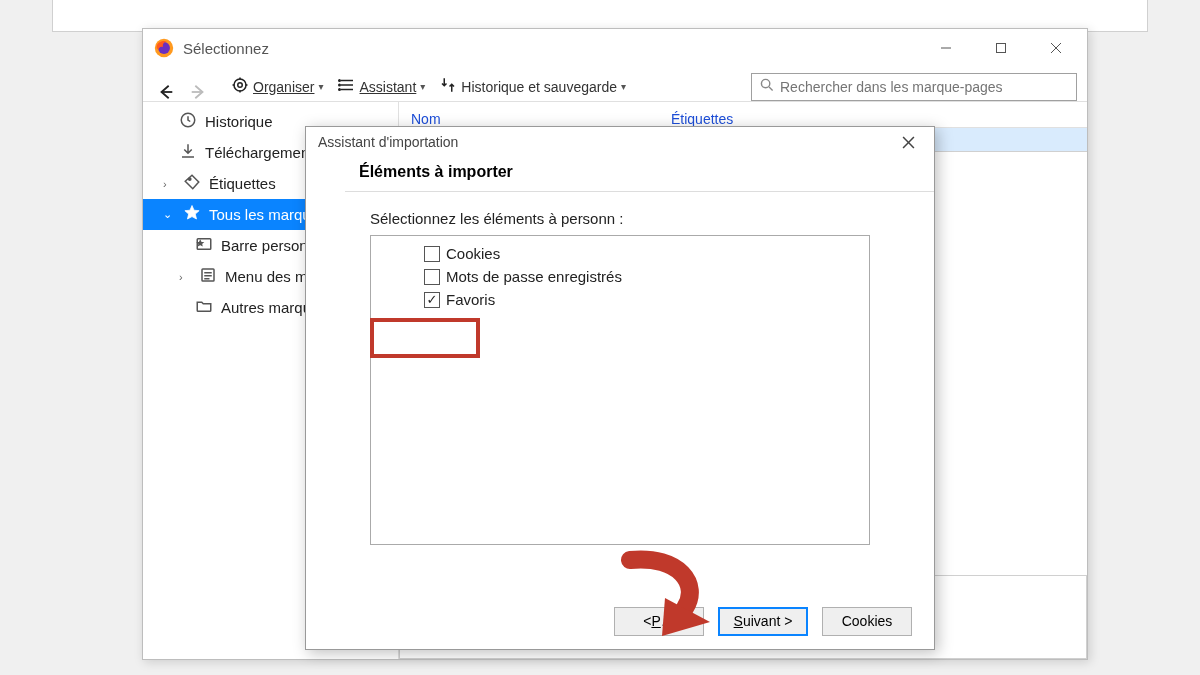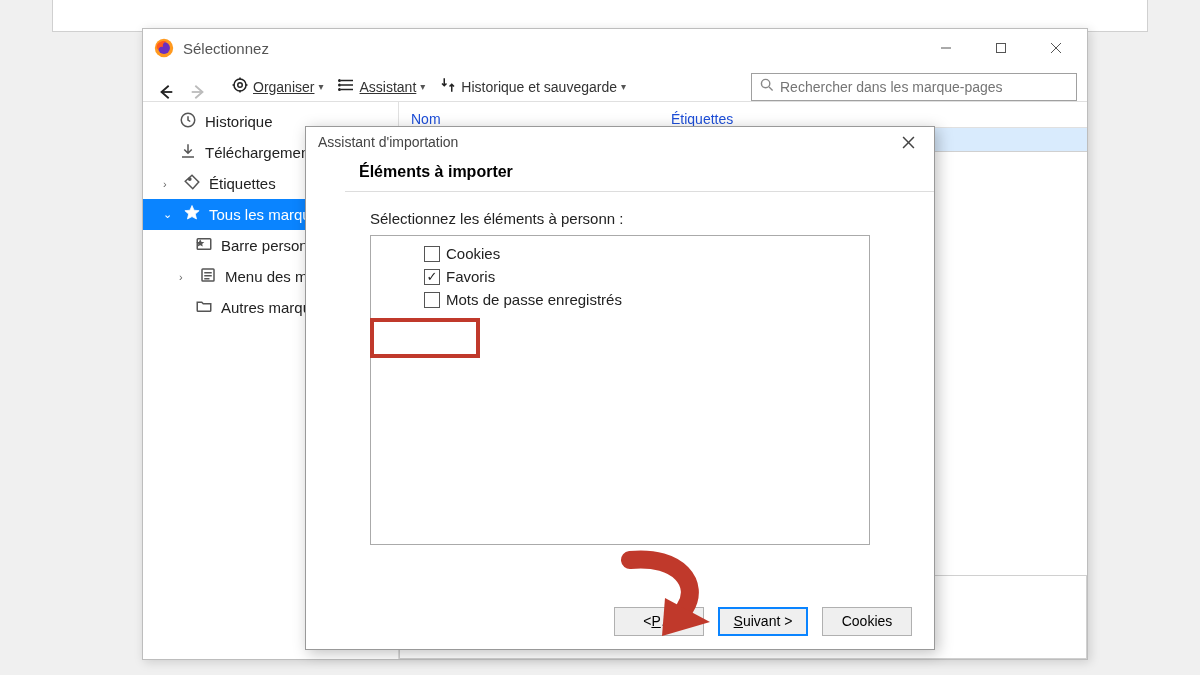--- a/index.html
+++ b/index.html
@@ -238,26 +238,26 @@
   </div>
   <div class="dlg-header">Éléments à importer</div>
   <div class="dlg-body">
     <div class="dlg-instr">Sélectionnez les éléments à personn :</div>
     <div class="option-box">
       <label class="opt">
         <span class="cb"></span>
         <span>Cookies</span>
       </label>
       <label class="opt">
+        <span class="cb"></span>
+        <span>Mots de passe enregistrés</span>
+      </label>
+      <label class="opt">
         <span class="cb checked"></span>
         <span>Favoris</span>
-      </label>
-      <label class="opt">
-        <span class="cb"></span>
-        <span>Mots de passe enregistrés</span>
       </label>
     </div>
   </div>
   <div class="dlg-footer">
     <button class="dlg-btn">
       <span>&lt; </span>
         <span class="ul">P</span>
         <span>…</span>
     </button>
     <button class="dlg-btn primary">

